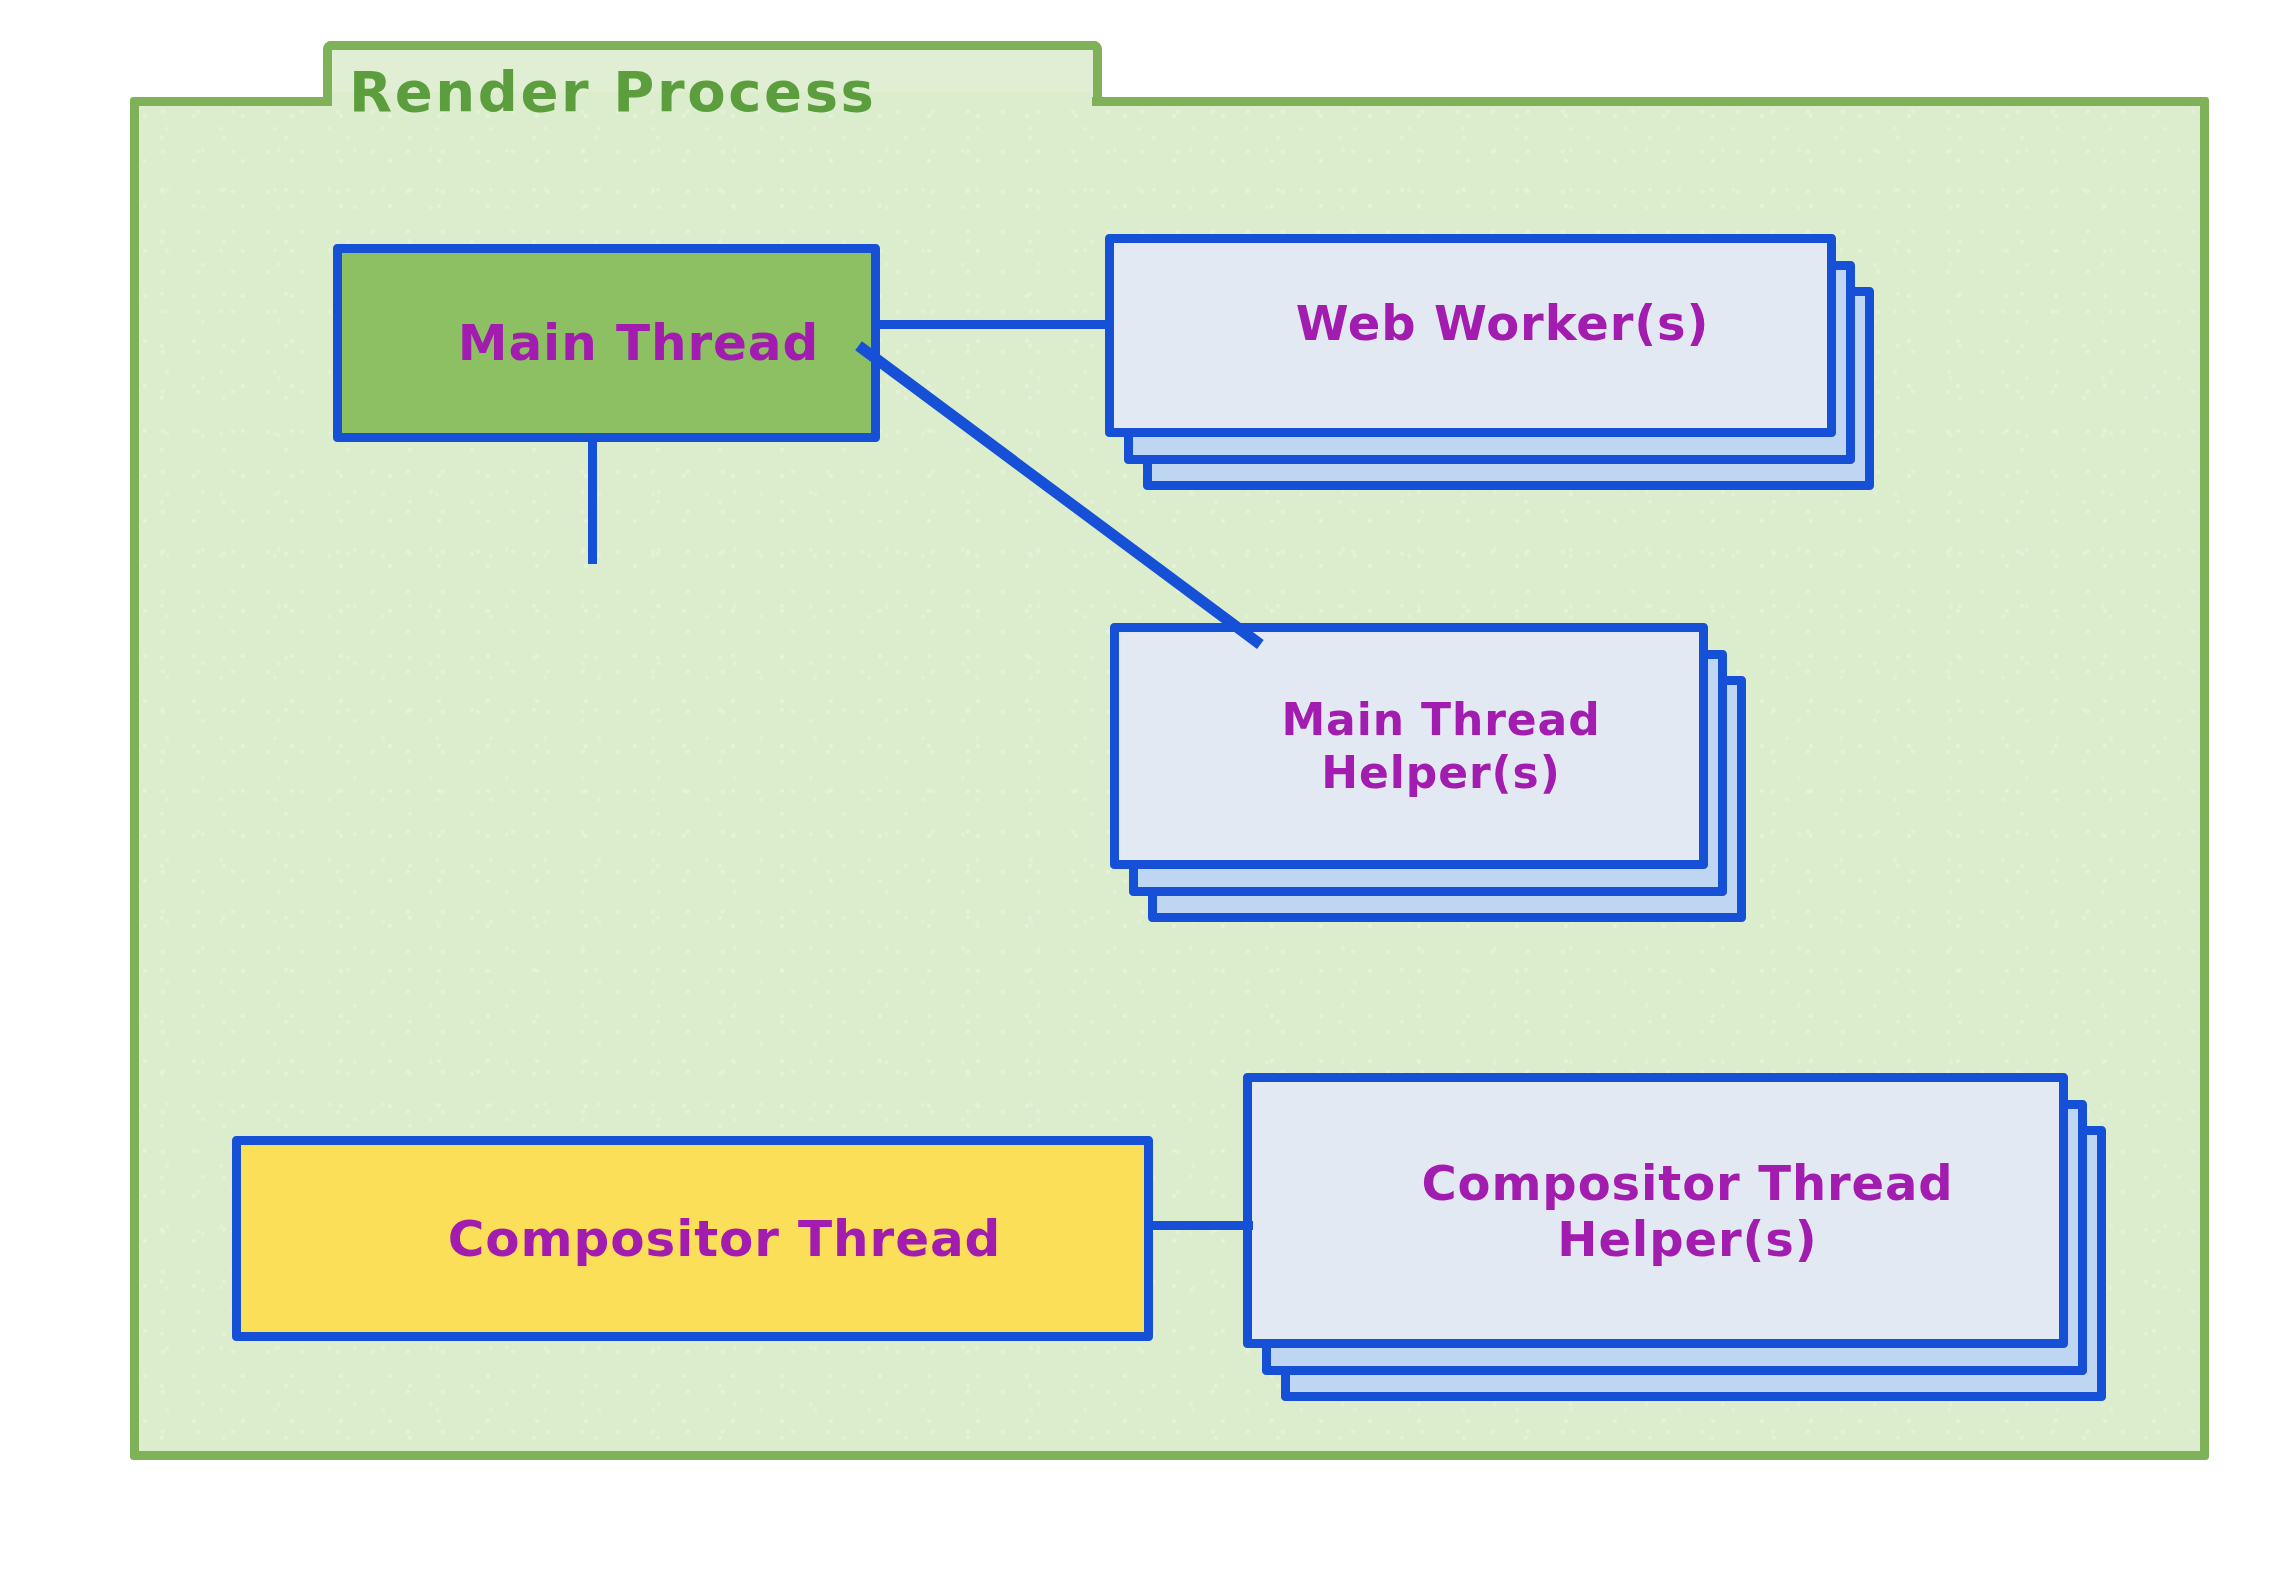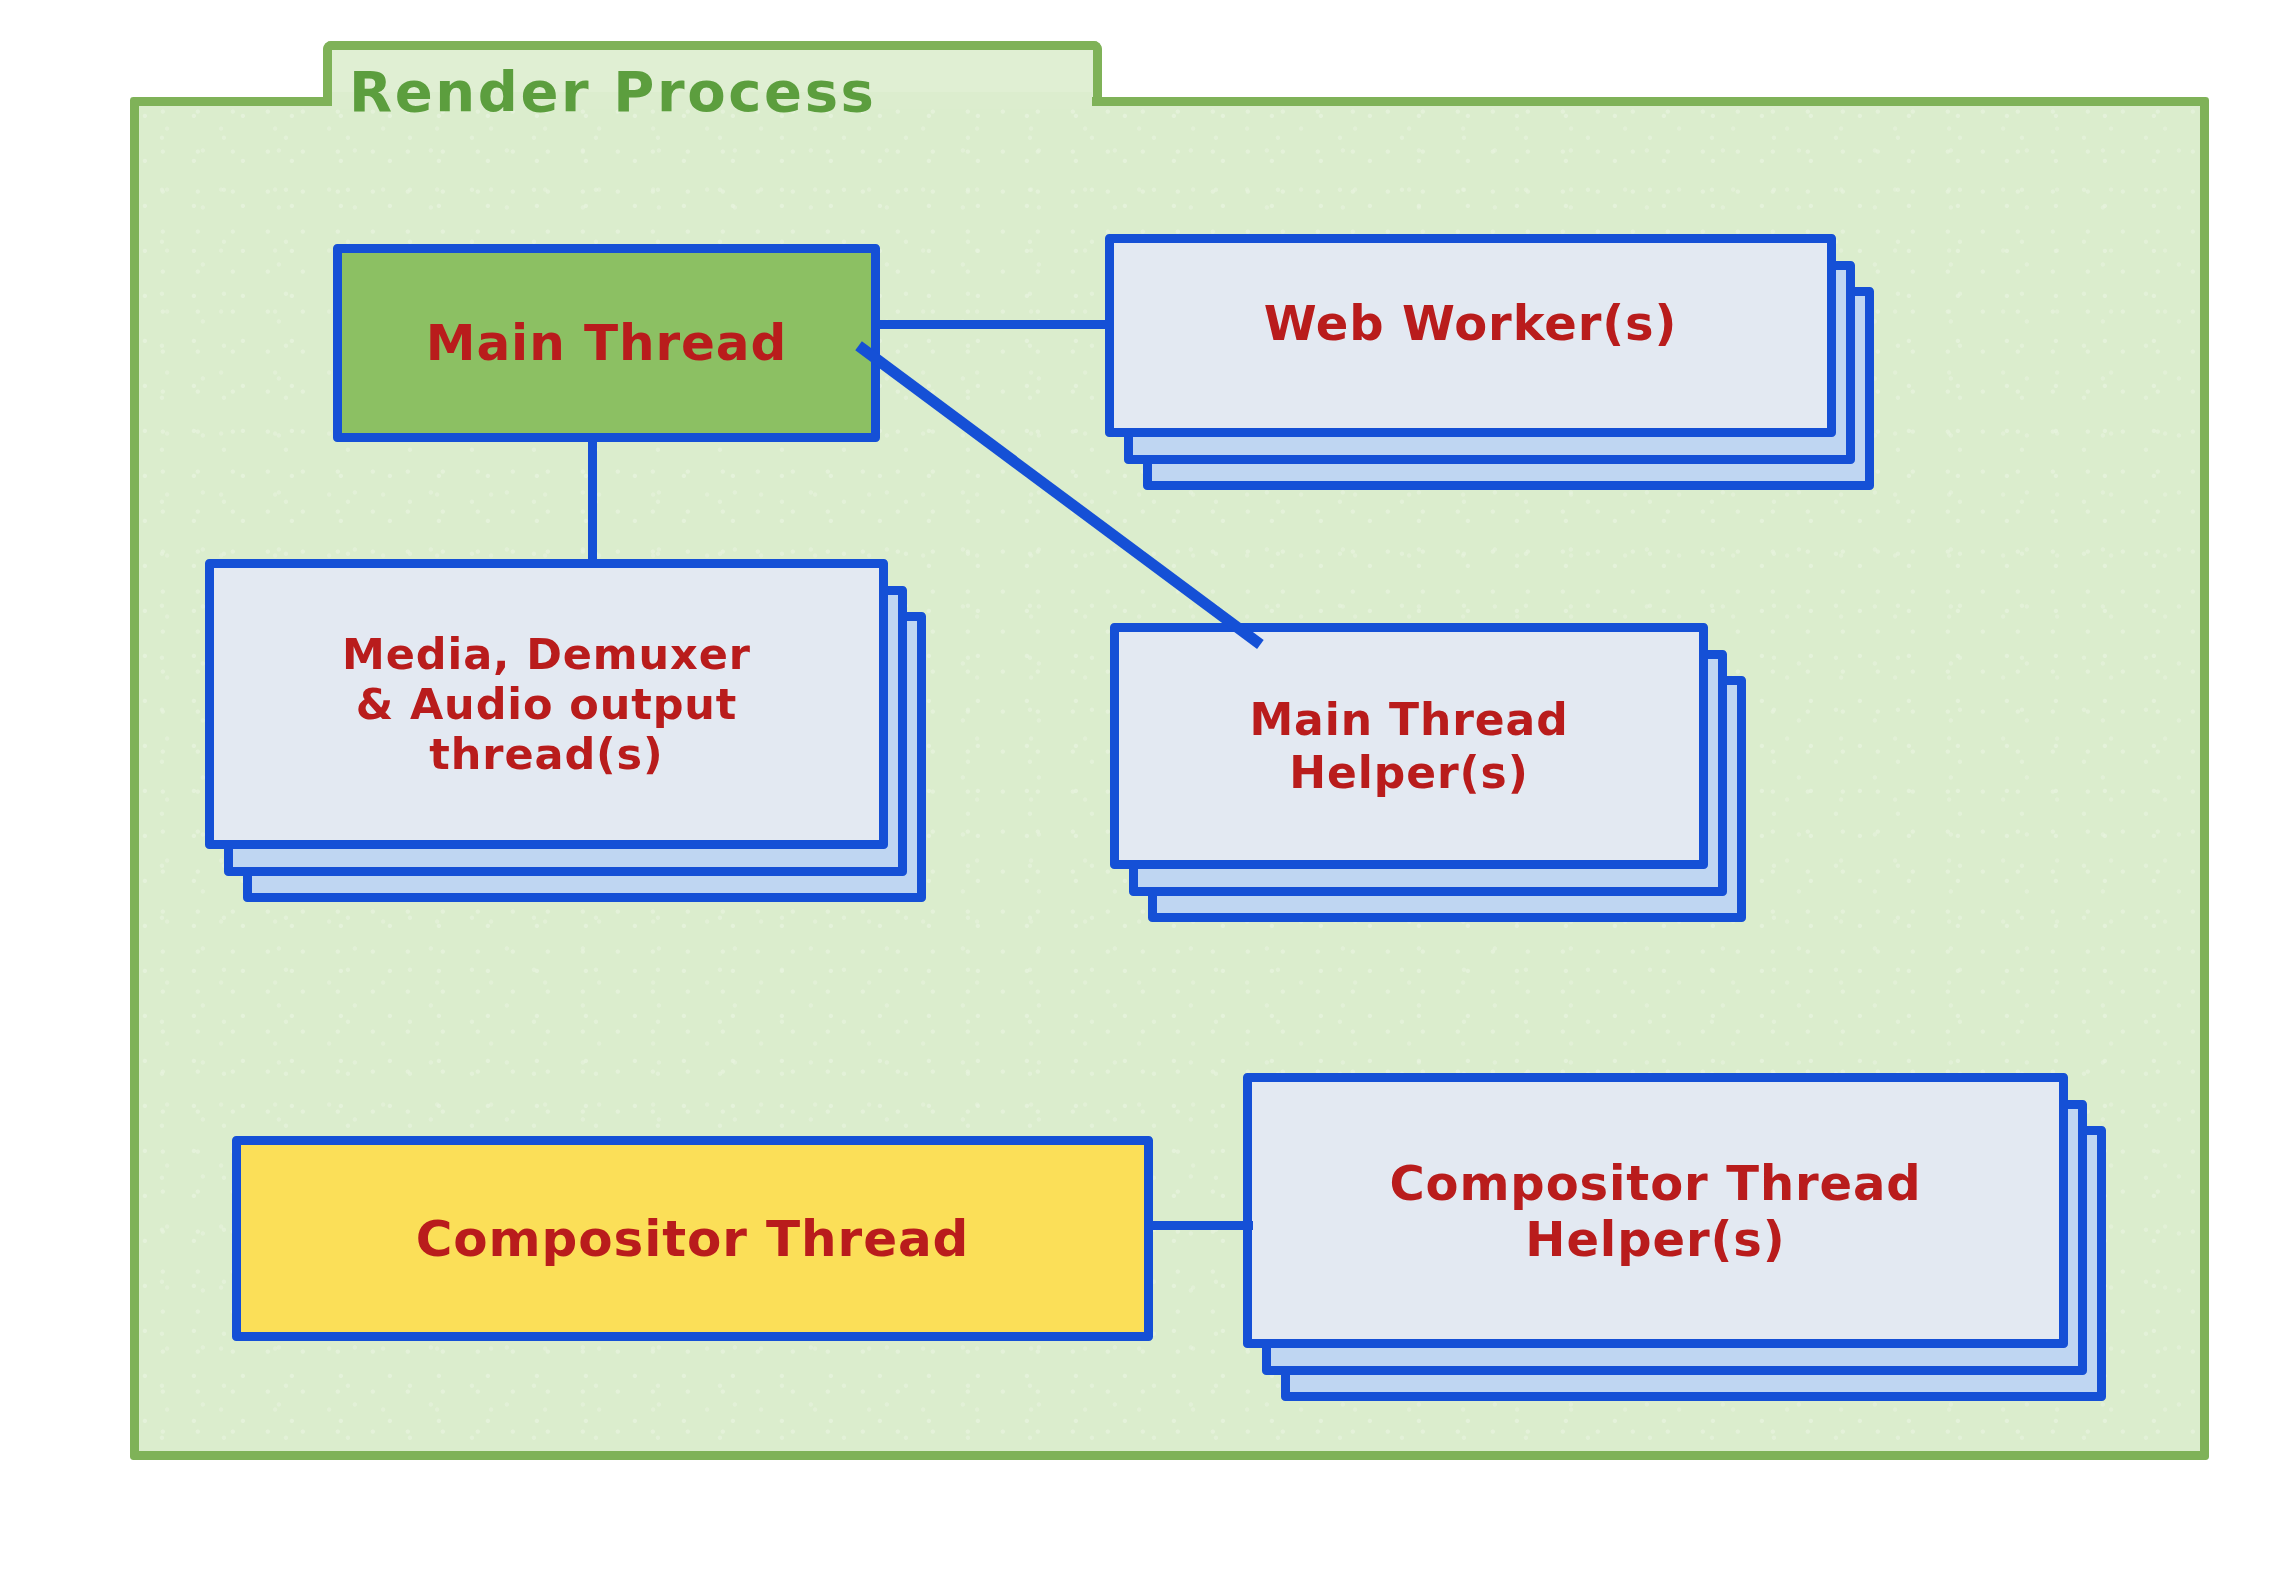--- a/index.html
+++ b/index.html
@@ -117,26 +117,27 @@
     position: absolute;
     left: 0;
     top: 0;
     width: 100%;
     height: 100%;
     display: flex;
     flex-direction: column;
     align-items: center;
     justify-content: center;
     text-align: left;
-    color: #b91c1c;
+    color: #a21caf;
     font-family: "DejaVu Sans", sans-serif;
     font-weight: bold;
     letter-spacing: 0.9px;
     pointer-events: none;
     z-index: 4;
+    padding-left: 32px;
   }
   .node-label .ln { display: block; }
 
   
   .connector {
     position: absolute;
     background: #1550d6;
     z-index: 1;
   }
   .connector-svg {
@@ -179,30 +180,20 @@
 
   <div class="node" style="left:1105px; top:234px; width:769px; height:256px;">
     <div class="card back" style="left:38px; top:53px; width:731px; height:203px;"></div>
     <div class="card back" style="left:19px; top:26.5px; width:731px; height:203px;"></div>
     <div class="card front" style="left:0; top:0; width:731px; height:203px;"></div>
     <div class="node-label" style="width:731px; height:177px; font-size:48px; line-height:56px;">
       <span class="ln">Web Worker(s)</span>
     </div>
   </div>
 
-  <div class="node" style="left:205px; top:559px; width:786px; height:393px;">
-    <div class="card back" style="left:38px; top:53px; width:683px; height:290px;"></div>
-    <div class="card back" style="left:19px; top:26.5px; width:683px; height:290px;"></div>
-    <div class="card front" style="left:0; top:0; width:683px; height:290px;"></div>
-    <div class="node-label" style="width:683px; height:290px; font-size:43px; line-height:50px;">
-      <span class="ln">Media, Demuxer</span>
-      <span class="ln">&amp; Audio output</span>
-      <span class="ln">thread(s)</span>
-    </div>
-  </div>
 
   <div class="node" style="left:1110px; top:623px; width:717px; height:333px;">
     <div class="card back" style="left:38px; top:53px; width:598px; height:246px;"></div>
     <div class="card back" style="left:19px; top:26.5px; width:598px; height:246px;"></div>
     <div class="card front" style="left:0; top:0; width:598px; height:246px;"></div>
     <div class="node-label" style="width:598px; height:246px; font-size:44px; line-height:53px;">
       <span class="ln">Main Thread</span>
       <span class="ln">Helper(s)</span>
     </div>
   </div>

